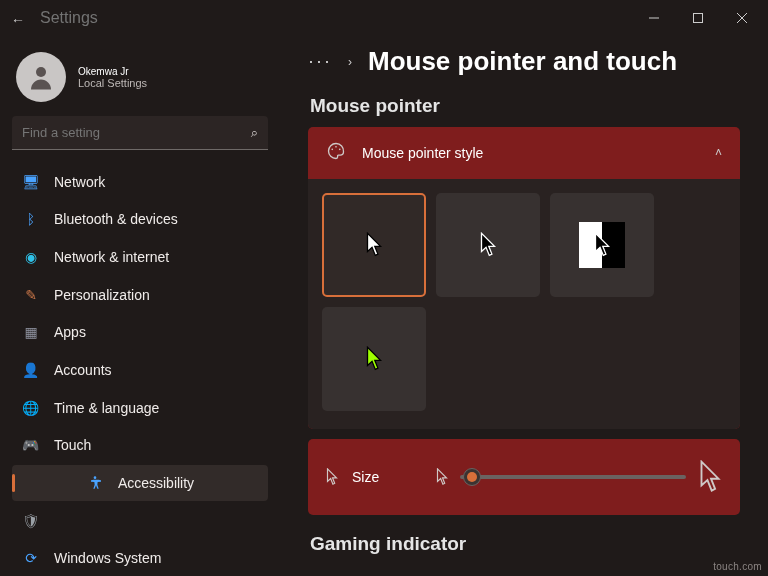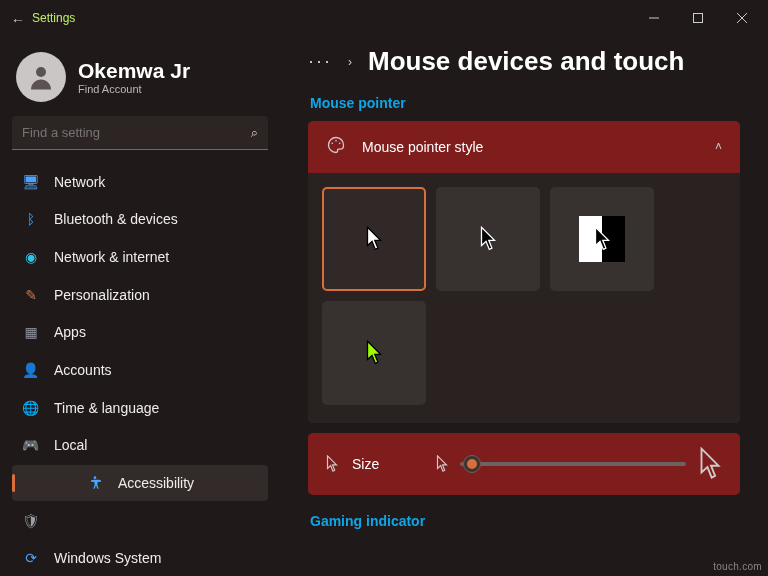--- a/index.html
+++ b/index.html
@@ -1,68 +1,68 @@
 <!DOCTYPE html>
 <html><head>
 <meta charset="utf-8">
 <style>
   * { box-sizing: border-box; margin: 0; padding: 0; font-family: "Segoe UI", -apple-system, sans-serif; }
   body { width: 768px; height: 576px; background: #1f1a19; color: #fff; overflow: hidden; position: relative; }
   
   .titlebar { display: flex; align-items: center; height: 36px; padding: 0 4px; }
   .titlebar .back { width: 28px; display: flex; justify-content: center; color: #ccc; font-size: 14px; }
-  .titlebar .title { font-size: 12px; color: #bef264; }
+  .titlebar .title { font-size: 16px; color: #737373; margin-left: 8px; }
   .titlebar .spacer { flex: 1; }
   .winbtn { width: 44px; height: 32px; display: flex; align-items: center; justify-content: center; color: #ccc; font-size: 11px; }
   .winbtn svg { width: 10px; height: 10px; stroke: #ccc; stroke-width: 1; fill: none; }
   
   .content { display: flex; height: calc(100% - 36px); }
   
   .sidebar { width: 280px; padding: 8px 12px 0 12px; display: flex; flex-direction: column; }
   .user { display: flex; align-items: center; gap: 12px; padding: 8px 4px 14px 4px; }
   .avatar { width: 50px; height: 50px; border-radius: 50%; background: #c9c6c5; display: flex; align-items: center; justify-content: center; }
   .avatar svg { width: 30px; height: 30px; fill: #5a5352; }
-  .user-name { font-size: 21px; font-weight: 700; }
+  .user-name { font-size: 10px; font-weight: 400; }
   .user-sub { font-size: 11px; color: #bdb8b6; }
   
   .search { display: flex; align-items: center; background: #2c2524; border-bottom: 1px solid #6f6a68; border-radius: 4px 4px 0 0; height: 34px; padding: 0 10px; margin-bottom: 14px; }
   .search input { flex: 1; background: transparent; border: none; outline: none; color: #ef4444; font-size: 13px; }
   .search .sicon { color: #d9d4d2; font-size: 13px; }
   
   .nav { flex: 1; display: flex; flex-direction: column; gap: 2px; overflow: hidden; }
   .nav-item { display: flex; align-items: center; gap: 14px; height: 36px; padding: 0 10px; border-radius: 4px; font-size: 14px; color: #f0ecea; position: relative; }
   .nav-item.active { background: #322b29; justify-content: center; }
   .nav-item.active::before { content: ""; position: absolute; left: 0; top: 9px; bottom: 9px; width: 3px; background: #d86f3a; border-radius: 2px; }
   .nav-icon { width: 18px; height: 18px; display: flex; align-items: center; justify-content: center; font-size: 14px; }
   
   .main { flex: 1; padding: 10px 28px 0 28px; position: relative; overflow: hidden; }
   .crumb { display: flex; align-items: center; gap: 16px; margin-bottom: 8px; }
   .crumb .dots { font-size: 18px; letter-spacing: 2px; color: #ddd; }
   .crumb .chev { font-size: 12px; color: #ccc; }
   .crumb h1 { font-size: 26px; font-weight: 600; }
-  .section-label { font-size: 14px; font-weight: 600; color: #0ea5e9; margin: 18px 0 10px 2px; }
+  .section-label { font-size: 19px; font-weight: 600; color: #e5e5e5; margin: 18px 0 10px 2px; }
   
   .card { background: #7f1d1d; border-radius: 5px; }
   .card-header { display: flex; align-items: center; gap: 14px; padding: 14px 18px; }
   .card-header .ico { width: 22px; }
   .card-header .lbl { flex: 1; font-size: 14px; }
   .card-header .exp { font-size: 12px; color: #ccc; }
   .card-body { background: #292221; border-radius: 0 0 5px 5px; padding: 14px 14px 18px 14px; }
   
   .styles { display: flex; flex-wrap: wrap; gap: 10px; }
   .style-opt { width: 104px; height: 104px; background: #373130; border-radius: 5px; display: flex; align-items: center; justify-content: center; }
   .style-opt.sel { border: 2px solid #d86f3a; background: #312927; }
   .cursor { width: 18px; height: 26px; }
   
   .inverted { width: 46px; height: 46px; position: relative; }
   .inverted .half-l { position: absolute; inset: 0; background: #fff; clip-path: polygon(0 0,50% 0,50% 100%,0 100%); }
   .inverted .half-r { position: absolute; inset: 0; background: #000; clip-path: polygon(50% 0,100% 0,100% 100%,50% 100%); }
   .inverted .cursor { position: absolute; left: 14px; top: 10px; }
   
-  .size-card { display: flex; align-items: center; gap: 14px; padding: 14px 18px; margin-top: 10px; }
+  .size-card { display: flex; align-items: center; gap: 14px; padding: 21px 18px; margin-top: 10px; }
   .size-card .cursor-sm { width: 12px; height: 18px; }
   .size-card .lbl { font-size: 14px; width: 70px; }
   .slider-wrap { flex: 1; display: flex; align-items: center; gap: 12px; }
   .slider { flex: 1; height: 4px; background: #6a6361; border-radius: 2px; position: relative; }
   .slider .thumb { position: absolute; left: 12px; top: 50%; transform: translate(-50%,-50%); width: 18px; height: 18px; border-radius: 50%; background: #3b3331; border: 1px solid #6a6361; display:flex; align-items:center; justify-content:center; }
   .slider .thumb::after { content:""; width:10px; height:10px; border-radius:50%; background:#d86f3a; }
   .cursor-lg { width: 24px; height: 34px; }
   
   .watermark { position: absolute; right: 6px; bottom: 4px; font-size: 10px; color: #8a8482; letter-spacing: 0.3px; }
 </style>
@@ -95,21 +95,21 @@
   <div class="sidebar">
     <div class="user">
       <div class="avatar">
         <svg viewBox="0 0 24 24">
             <circle cx="12" cy="8" r="4"></circle>
             <path d="M4 22c0-4.4 3.6-8 8-8s8 3.6 8 8"></path>
           </svg>
       </div>
       <div>
         <div class="user-name">Okemwa Jr</div>
-        <div class="user-sub">Find Account</div>
+        <div class="user-sub">Local Settings</div>
       </div>
     </div>
     <div class="search">
       <input placeholder="Find a setting" style="">
       <span class="sicon">⌕</span>
     </div>
     <div class="nav" id="nav">
         <div class="nav-item">
           <span class="nav-icon">
             <span style="color:#4aa3ff">🖥</span>
@@ -149,21 +149,21 @@
         <div class="nav-item">
           <span class="nav-icon">
             <span style="color:#4aa3ff">🌐</span>
           </span>
           <span>Time &amp; language</span>
         </div>
         <div class="nav-item">
           <span class="nav-icon">
             <span style="color:#9aa0a6">🎮</span>
           </span>
-          <span>Local</span>
+          <span>Touch</span>
         </div>
         <div class="nav-item active">
           <span class="nav-icon">
             <svg width="16" height="16" viewBox="0 0 24 24" fill="#4aa3ff">
               <circle cx="12" cy="4" r="2"></circle>
               <path d="M12 7c-3 0-6 1-6 1v2l5 .5.5 4-2 6h2l2-5 2 5h2l-2-6 .5-4 5-.5V8s-3-1-6-1z"></path>
             </svg>
           </span>
           <span>Accessibility</span>
         </div>
@@ -178,21 +178,21 @@
           </span>
           <span>Windows System</span>
         </div>
       </div>
   </div>
 
   <div class="main">
     <div class="crumb">
       <span class="dots">···</span>
       <span class="chev">›</span>
-      <h1>Mouse devices and touch</h1>
+      <h1>Mouse pointer and touch</h1>
     </div>
 
     <div class="section-label">Mouse pointer</div>
 
     <div class="card">
       <div class="card-header">
         <span class="ico">
           <svg width="20" height="20" viewBox="0 0 24 24" fill="none" stroke="#cfc9c7" stroke-width="1.6">
               <path d="M12 3a9 9 0 1 0 0 18c1.5 0 2-1 2-2s-.5-2 1-2h2a4 4 0 0 0 4-4 9 9 0 0 0-9-10z"></path>
               <circle cx="7.5" cy="10" r="1" fill="#cfc9c7" stroke="none"></circle>

